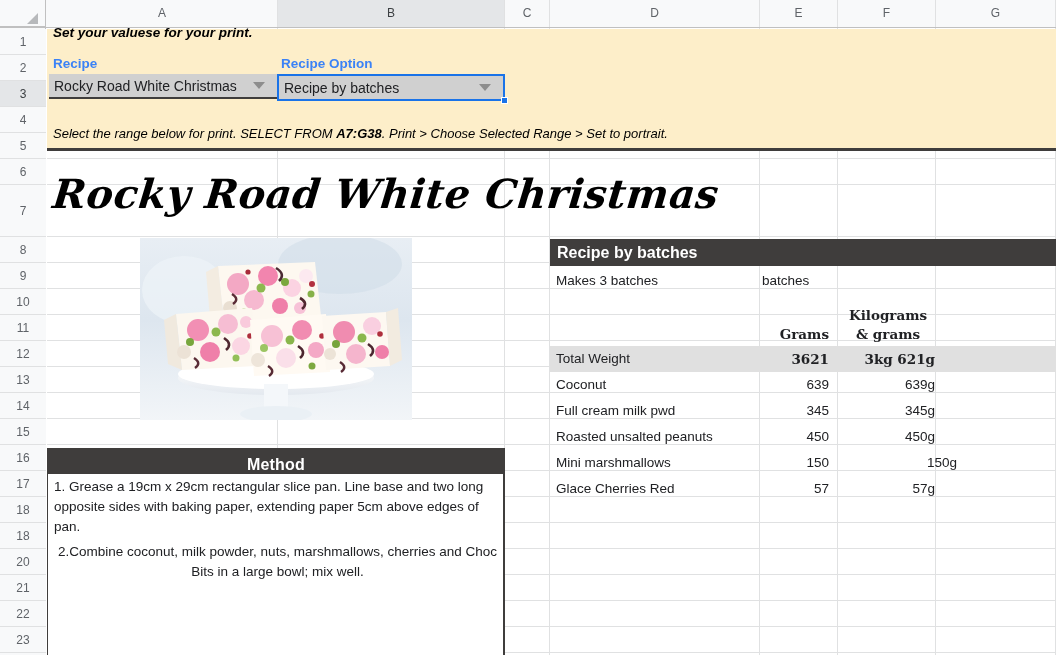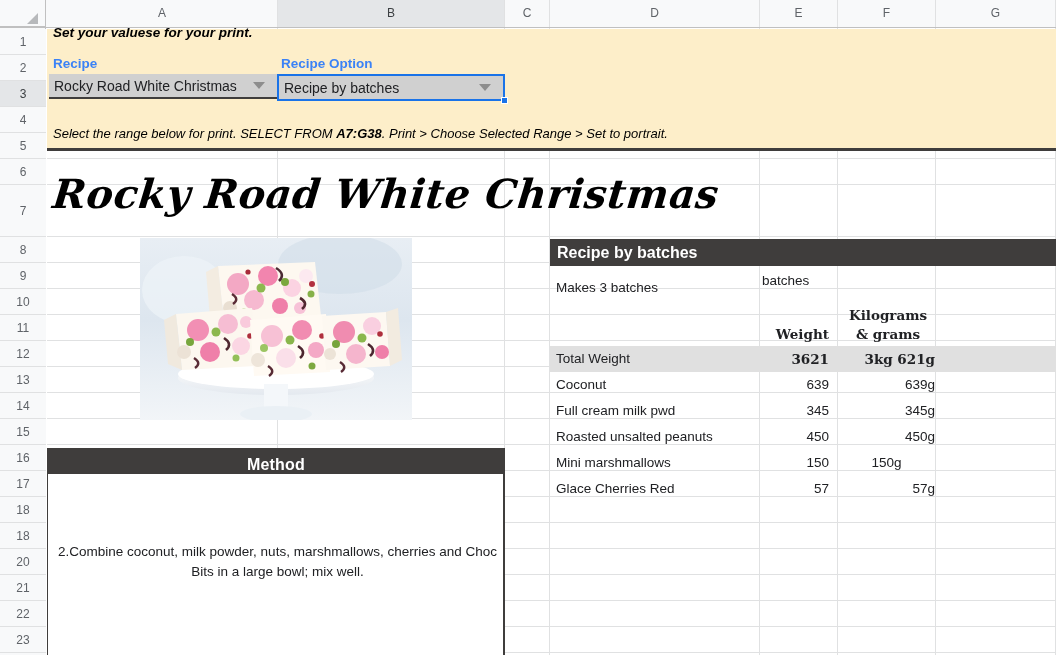--- a/index.html
+++ b/index.html
@@ -379,51 +379,52 @@
         <circle cx="240" cy="96" r="2.8" fill="#ae2f3d"></circle>
       </g>
     </svg>
   </div>
 
   <div class="darkbar" id="method-bar" style="left:47px; top:448px; width:458px; height:34px;">
     <span>Method</span>
   </div>
   <div class="method-box" style="left:47px; top:474px; width:458px; height:181px;"></div>
 
+  <div class="method-step" style="left:49px; top:477px; width:452px;">1. Grease a 19cm x 29cm rectangular slice pan. Line base and two long opposite sides with baking paper, extending paper 5cm above edges of pan.</div>
   <div class="method-step" style="left:49px; top:542px; width:452px;text-align:center;">2.Combine coconut, milk powder, nuts, marshmallows, cherries and Choc Bits in a large bowl; mix well.</div>
 
   <div class="darkbar" id="recipe-bar" style="left:550px; top:239px; width:506px; height:27px;">
     <span>Recipe by batches</span>
   </div>
 
-  <div class="rt-text" style="left:556px; top:280px;">Makes 3 batches</div>
+  <div class="rt-text" style="left:556px; top:273px;">Makes 3 batches</div>
   <div class="rt-text" style="left:762px; top:273px;">batches</div>
 
-  <div class="rt-text bold right" style="left:730px; top:326px; width:99px;">Weight</div>
+  <div class="rt-text bold right" style="left:730px; top:326px; width:99px;">Grams</div>
   <div class="rt-text bold center" style="left:838px; top:307px; width:100px;">Kilograms</div>
   <div class="rt-text bold center" style="left:838px; top:326px; width:100px;">&amp; grams</div>
 
   <div class="rt-band" style="left:550px; top:346px; width:506px; height:26px;"></div>
   <div class="rt-text" style="left:556px; top:351px;">Total Weight</div>
   <div class="rt-text bold right" style="left:730px; top:351px; width:99px;">3621</div>
   <div class="rt-text bold right" style="left:838px; top:351px; width:97px;">3kg 621g</div>
 
   <div id="ingredient-rows">
       <div class="rt-text" style="left: 556px; top: 377px;">Coconut</div>
       <div class="rt-text right" style="left: 730px; width: 99px; top: 377px;">639</div>
       <div class="rt-text right" style="left: 838px; width: 97px; top: 377px;">639g</div>
       <div class="rt-text" style="left: 556px; top: 403px;">Full cream milk pwd</div>
       <div class="rt-text right" style="left: 730px; width: 99px; top: 403px;">345</div>
       <div class="rt-text right" style="left: 838px; width: 97px; top: 403px;">345g</div>
       <div class="rt-text" style="left: 556px; top: 429px;">Roasted unsalted peanuts</div>
       <div class="rt-text right" style="left: 730px; width: 99px; top: 429px;">450</div>
       <div class="rt-text right" style="left: 838px; width: 97px; top: 429px;">450g</div>
       <div class="rt-text" style="left: 556px; top: 455px;">Mini marshmallows</div>
       <div class="rt-text right" style="left: 730px; width: 99px; top: 455px;">150</div>
-      <div class="rt-text right" style="left: 838px; width: 97px; top: 455px; text-align: center;">150g</div>
+      <div class="rt-text right" style="left: 860px; width: 97px; top: 455px;">150g</div>
       <div class="rt-text" style="left: 556px; top: 481px;">Glace Cherries Red</div>
       <div class="rt-text right" style="left: 730px; width: 99px; top: 481px;">57</div>
       <div class="rt-text right" style="left: 838px; width: 97px; top: 481px;">57g</div>
     </div>
 
   <div class="colhead-strip" id="colheads">
       <div class="colhead" style="left: 47px; width: 231px;">A</div>
       <div class="colhead sel" style="left: 278px; width: 227px;">B</div>
       <div class="colhead" style="left: 505px; width: 45px;">C</div>
       <div class="colhead" style="left: 550px; width: 210px;">D</div>

